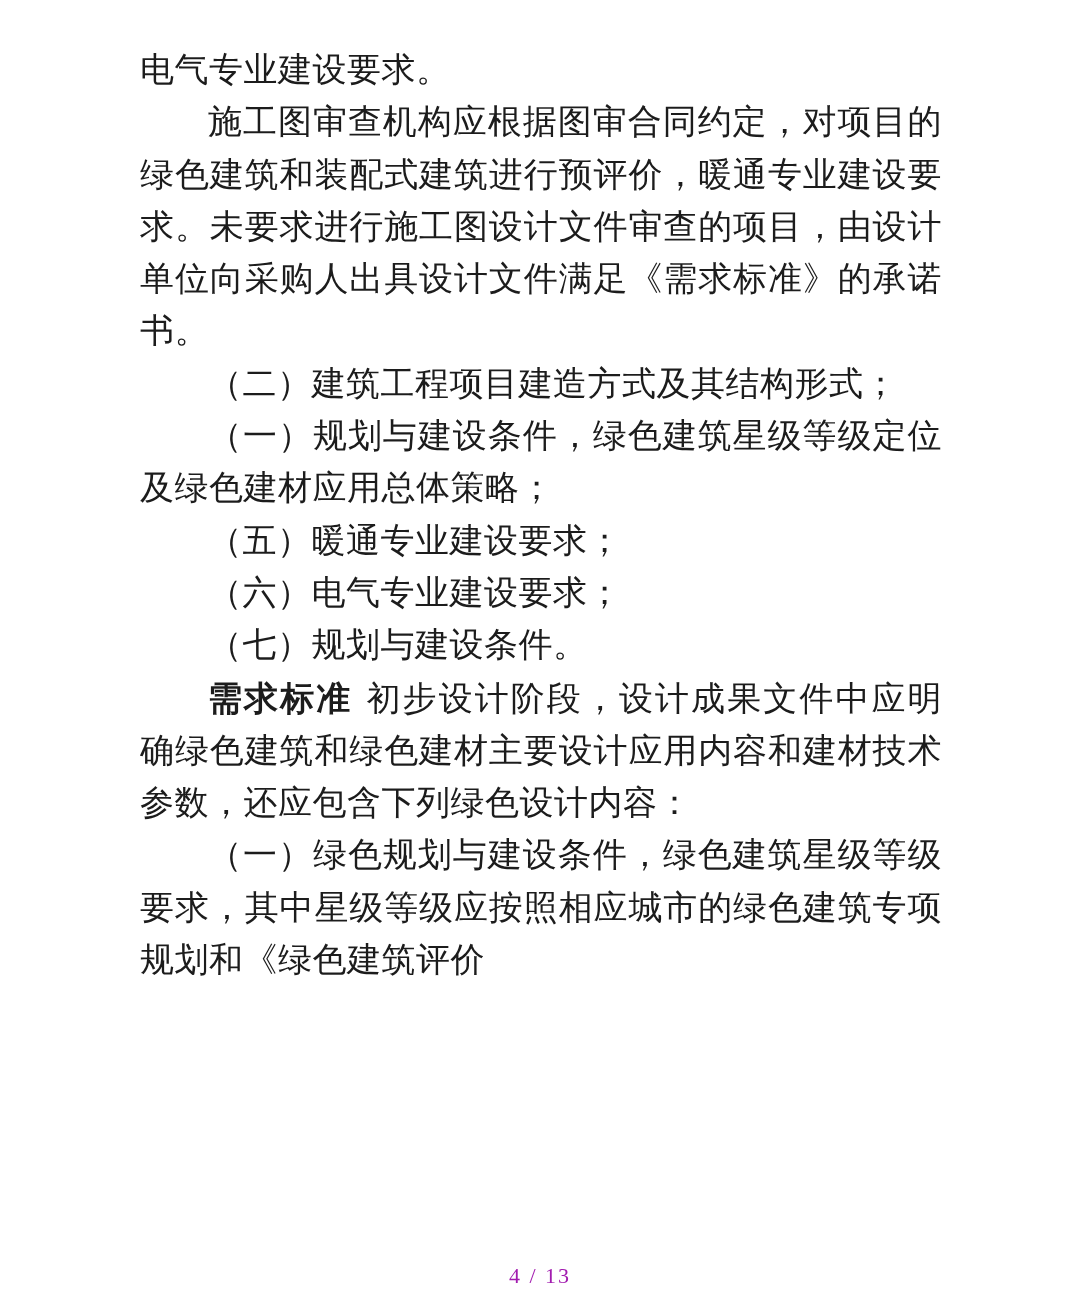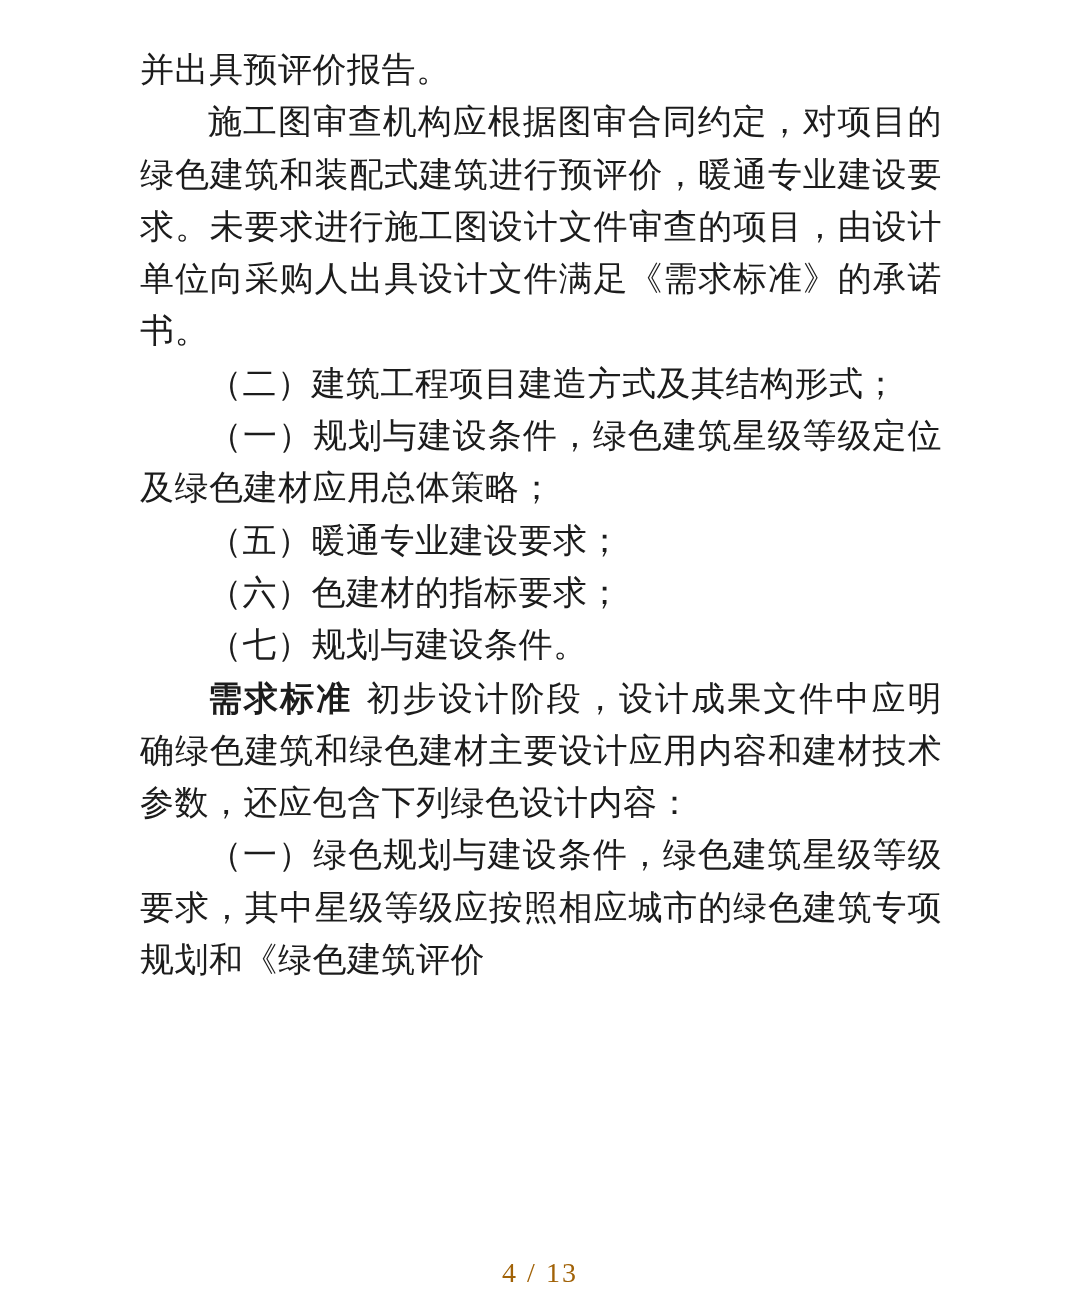--- a/index.html
+++ b/index.html
@@ -38,48 +38,48 @@
     font-family: "Liberation Sans", sans-serif;
     font-weight: 700;
     margin-right: 0.42em;
   }
   .footer {
     position: absolute;
     left: 0;
     bottom: 12px;
     width: 100%;
     text-align: center;
-    font-size: 28px;
-    color: #a16207;
+    font-size: 22px;
+    color: #a21caf;
     letter-spacing: 2px;
     font-family: "Liberation Serif", serif;
   }
 </style>
 </head>
 <body>
 
 <div class="page">
 
   <div class="content">
 
-    <p class="para"><span>并出具预评价报告。</span></p>
+    <p class="para"><span>电气专业建设要求。</span></p>
 
 
     <p class="para indent"><span>施工图审查机构应根据图审合同约定，对项目的绿色建筑和装配式建筑进行预评价，暖通专业建设要求。未要求进行施工图设计文件审查的项目，由设计单位向采购人出具设计文件满足《需求标准》的承诺书。</span></p>
 
 
     <p class="para indent"><span>（二）建筑工程项目建造方式及其结构形式；</span></p>
 
     <p class="para indent"><span>（一）规划与建设条件，绿色建筑星级等级定位及绿色建材应用总体策略；</span></p>
 
 
 
     <p class="para indent"><span>（五）暖通专业建设要求；</span></p>
 
-    <p class="para indent"><span>（六）色建材的指标要求；</span></p>
+    <p class="para indent"><span>（六）电气专业建设要求；</span></p>
 
     <p class="para indent"><span>（七）规划与建设条件。</span></p>
 
     <p class="para indent"><span class="article-num">需求标准</span><span>初步设计阶段，设计成果文件中应明确绿色建筑和绿色建材主要设计应用内容和建材技术参数，还应包含下列绿色设计内容：</span></p>
 
     <p class="para indent"><span>（一）绿色规划与建设条件，绿色建筑星级等级要求，其中星级等级应按照相应城市的绿色建筑专项规划和《绿色建筑评价</span></p>
 
   </div>
 
   <div class="footer">4 / 13</div>

